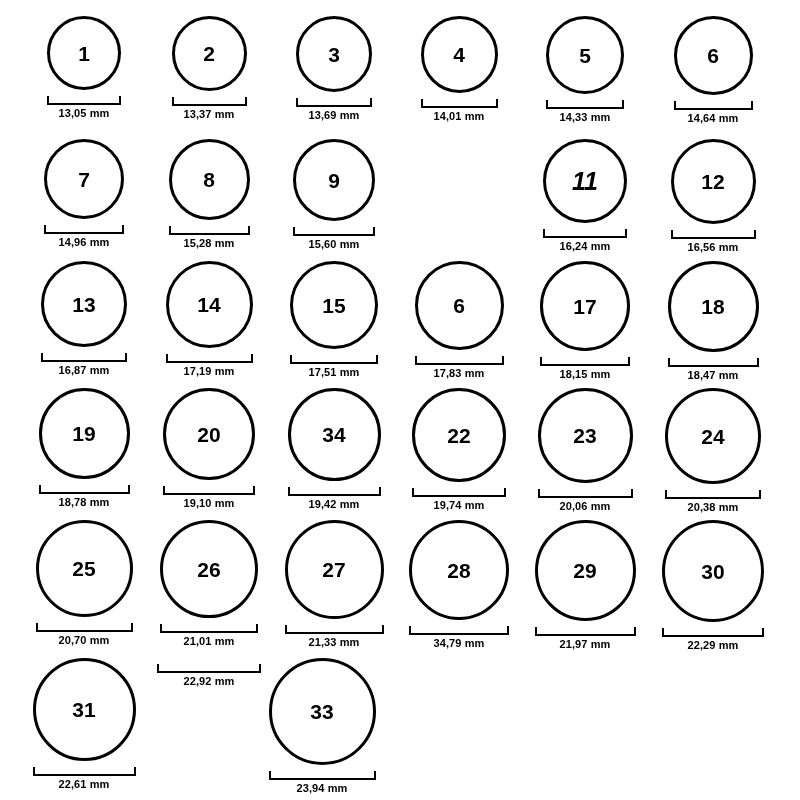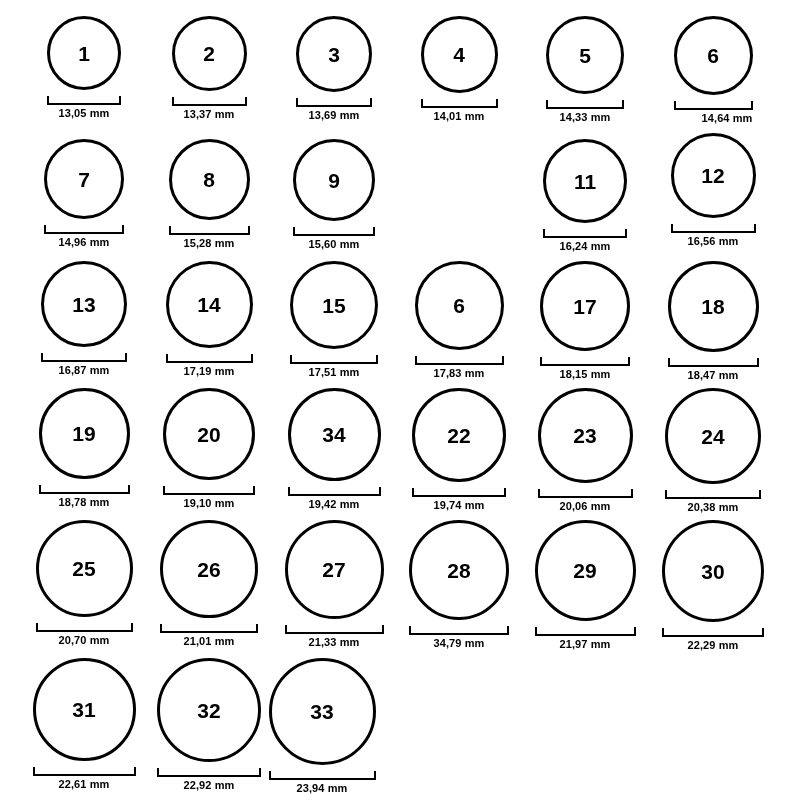--- a/index.html
+++ b/index.html
@@ -153,21 +153,21 @@
             <div class="tick-right"></div>
             <div class="rule"></div>
           </div>
           <div class="measure-label">14,33 mm</div>
         </div>
       </div>
       <div class="size-cell" style="left: 651px; top: 16px; width: 124px;">
         <div class="ring-circle" style="width: 79px; height: 79px;">
           <span class="ring-number" style="font-size: 21px;">6</span>
         </div>
-        <div class="measure-wrap" style="margin-top: 6px; align-items: flex-end;">
+        <div class="measure-wrap" style="margin-top: 6px;">
           <div class="measure-bar" style="width: 79px;">
             <div class="tick-left"></div>
             <div class="tick-right"></div>
             <div class="rule"></div>
           </div>
           <div class="measure-label">14,64 mm</div>
         </div>
       </div>
       <div class="size-cell" style="left: 22px; top: 139px; width: 124px;">
         <div class="ring-circle" style="width: 80px; height: 80px;">
@@ -203,32 +203,32 @@
           <div class="measure-bar" style="width: 82px;">
             <div class="tick-left"></div>
             <div class="tick-right"></div>
             <div class="rule"></div>
           </div>
           <div class="measure-label">15,60 mm</div>
         </div>
       </div>
       <div class="size-cell" style="left: 523px; top: 139px; width: 124px;">
         <div class="ring-circle" style="width: 84px; height: 84px;">
-          <span class="ring-number" style="font-size: 21px;">11</span>
+          <span class="ring-number" style="font-size: 25px; font-style: italic;">11</span>
         </div>
         <div class="measure-wrap" style="margin-top: 6px;">
           <div class="measure-bar" style="width: 84px;">
             <div class="tick-left"></div>
             <div class="tick-right"></div>
             <div class="rule"></div>
           </div>
           <div class="measure-label">16,24 mm</div>
         </div>
       </div>
-      <div class="size-cell" style="left: 651px; top: 133px; width: 124px;">
+      <div class="size-cell" style="left: 651px; top: 139px; width: 124px;">
         <div class="ring-circle" style="width: 85px; height: 85px;">
           <span class="ring-number" style="font-size: 21px;">12</span>
         </div>
         <div class="measure-wrap" style="margin-top: 6px;">
           <div class="measure-bar" style="width: 85px;">
             <div class="tick-left"></div>
             <div class="tick-right"></div>
             <div class="rule"></div>
           </div>
           <div class="measure-label">16,56 mm</div>
@@ -475,23 +475,20 @@
         <div class="measure-wrap" style="margin-top: 6px;">
           <div class="measure-bar" style="width: 103px;">
             <div class="tick-left"></div>
             <div class="tick-right"></div>
             <div class="rule"></div>
           </div>
           <div class="measure-label">22,61 mm</div>
         </div>
       </div>
       <div class="size-cell" style="left: 147px; top: 658px; width: 124px;">
-        <div class="ring-circle" style="width: 104px; height: 104px;">
-          <span class="ring-number" style="font-size: 21px;">32</span>
-        </div>
         <div class="measure-wrap" style="margin-top: 6px; text-align: right;">
           <div class="measure-bar" style="width: 104px;">
             <div class="tick-left"></div>
             <div class="tick-right"></div>
             <div class="rule"></div>
           </div>
           <div class="measure-label">22,92 mm</div>
         </div>
       </div>
       <div class="size-cell" style="left: 260px; top: 658px; width: 124px;">

